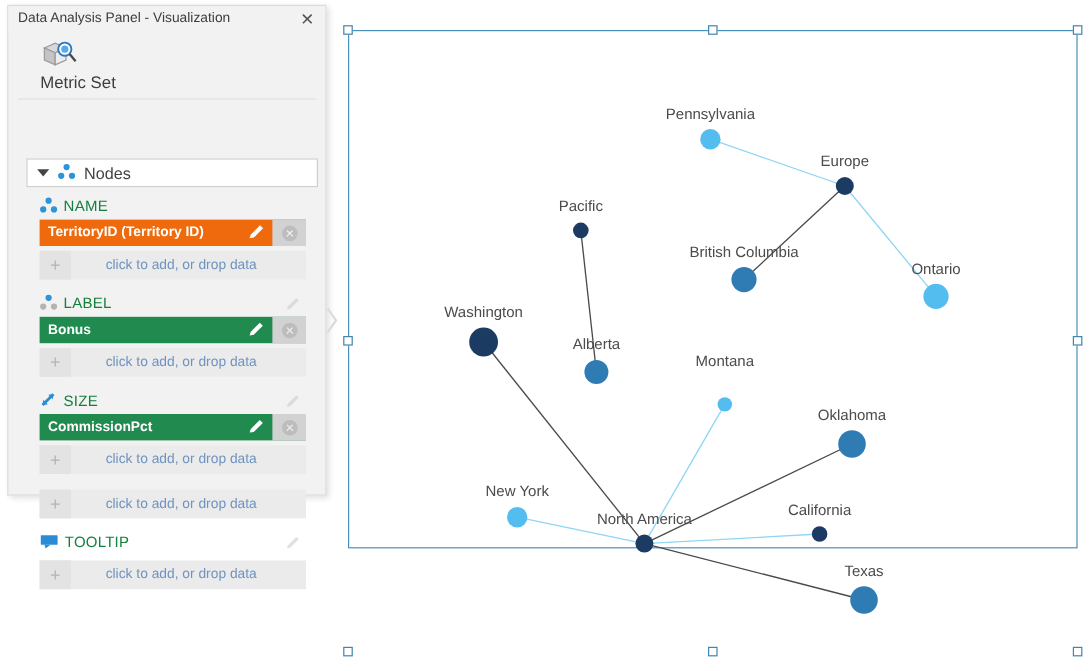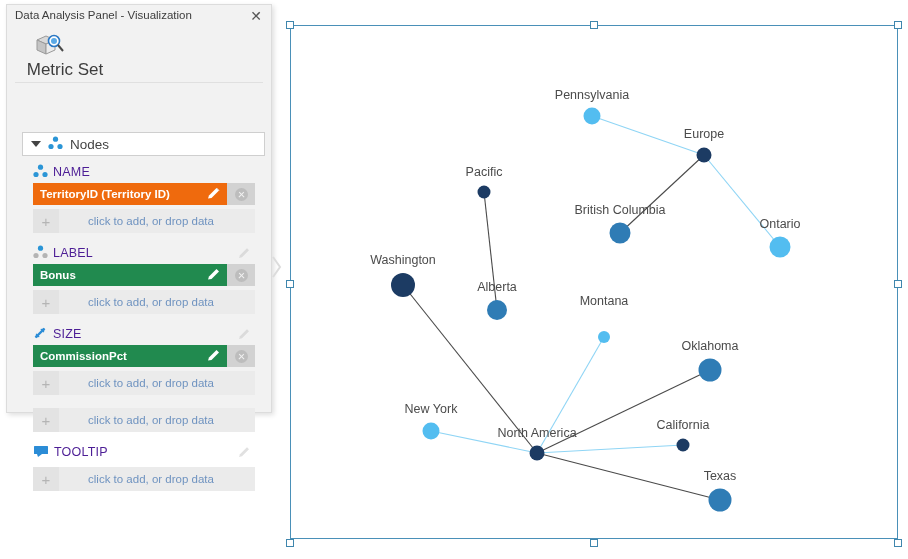--- a/index.html
+++ b/index.html
@@ -41,21 +41,21 @@
     height: 56px;
     border-bottom: 1px solid #e0e0e0;
     margin: 0 8px;
   }
   .ms-icon-wrap {
     position: absolute; left: 18px; top: 4px;
     width: 34px; height: 28px;
   }
   .ms-label {
     position: absolute; left: 10px; top: 33px;
-    font-size: 17px; color: #3d3d3d;
+    font-size: 14px; color: #3d3d3d;
     width: 80px; text-align: center;
   }
 
   .dropdown {
     position: absolute; left: 9px; top: 93px;
     width: 248px; height: 23px;
     background: #fdfdfd;
     border: 1px solid #cfcfcf;
     display: flex; align-items: center;
     padding: 0 6px;
@@ -88,21 +88,21 @@
     border-top: 6px solid #444;
   }
 
   .sections { position: absolute; left: 0; top: 156px; width: 266px; }
   .section { margin: 0 0 0 0; }
   .section-head {
     position: relative;
     display: flex; align-items: center; gap: 5px;
     height: 22px;
     padding-left: 26px;
-    font-size: 12.5px; color: #4c1d95;
+    font-size: 12.5px; color: #15803d;
     letter-spacing: .2px;
   }
   .sect-pencil {
     position: absolute; right: 22px; top: 4px;
     width: 14px; height: 14px; opacity: .55; cursor: pointer;
   }
   .chip {
     position: relative;
     margin-left: 26px;
     width: 222px; height: 22px;
@@ -160,21 +160,21 @@
   
   .collapse-tab {
     position: absolute; left: 270px; top: 247px;
     width: 14px; height: 40px;
   }
 
   
   .canvas {
     position: absolute;
     left: 290px; top: 25px;
-    width: 608px; height: 514px;
+    width: 608px; height: 432px;
     border: 1px solid #4a90b8;
     background: #fff;
   }
   .handle {
     position: absolute;
     width: 8px; height: 8px;
     background: #ffffff;
     border: 1.5px solid #3f86ad;
   }
   .node-label {

